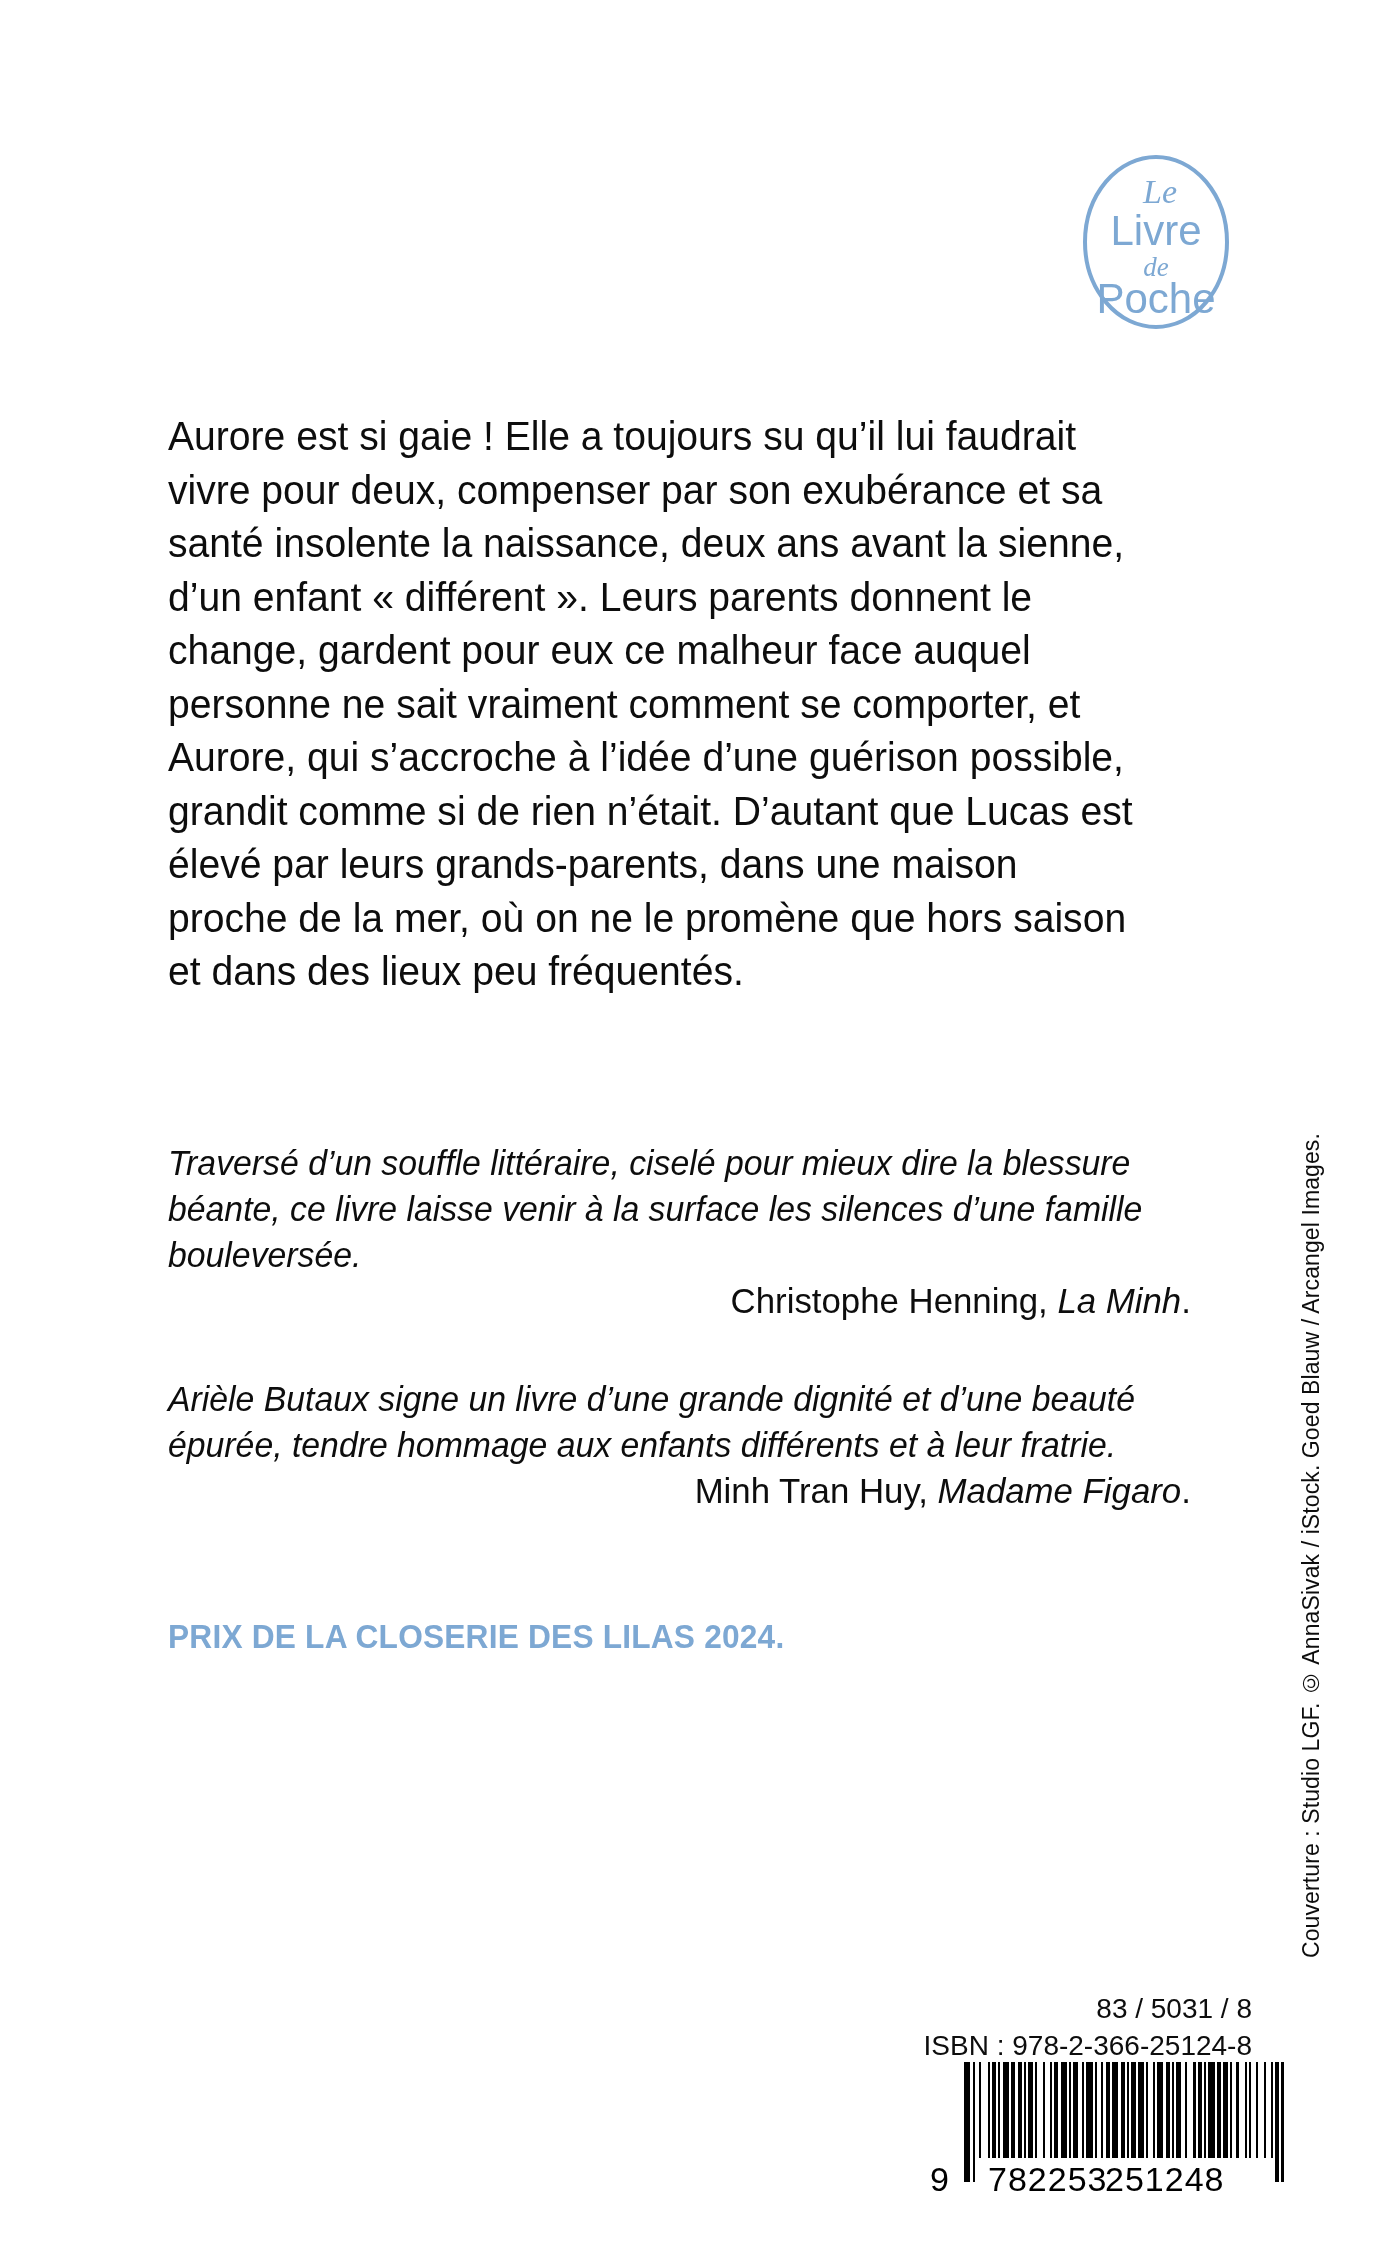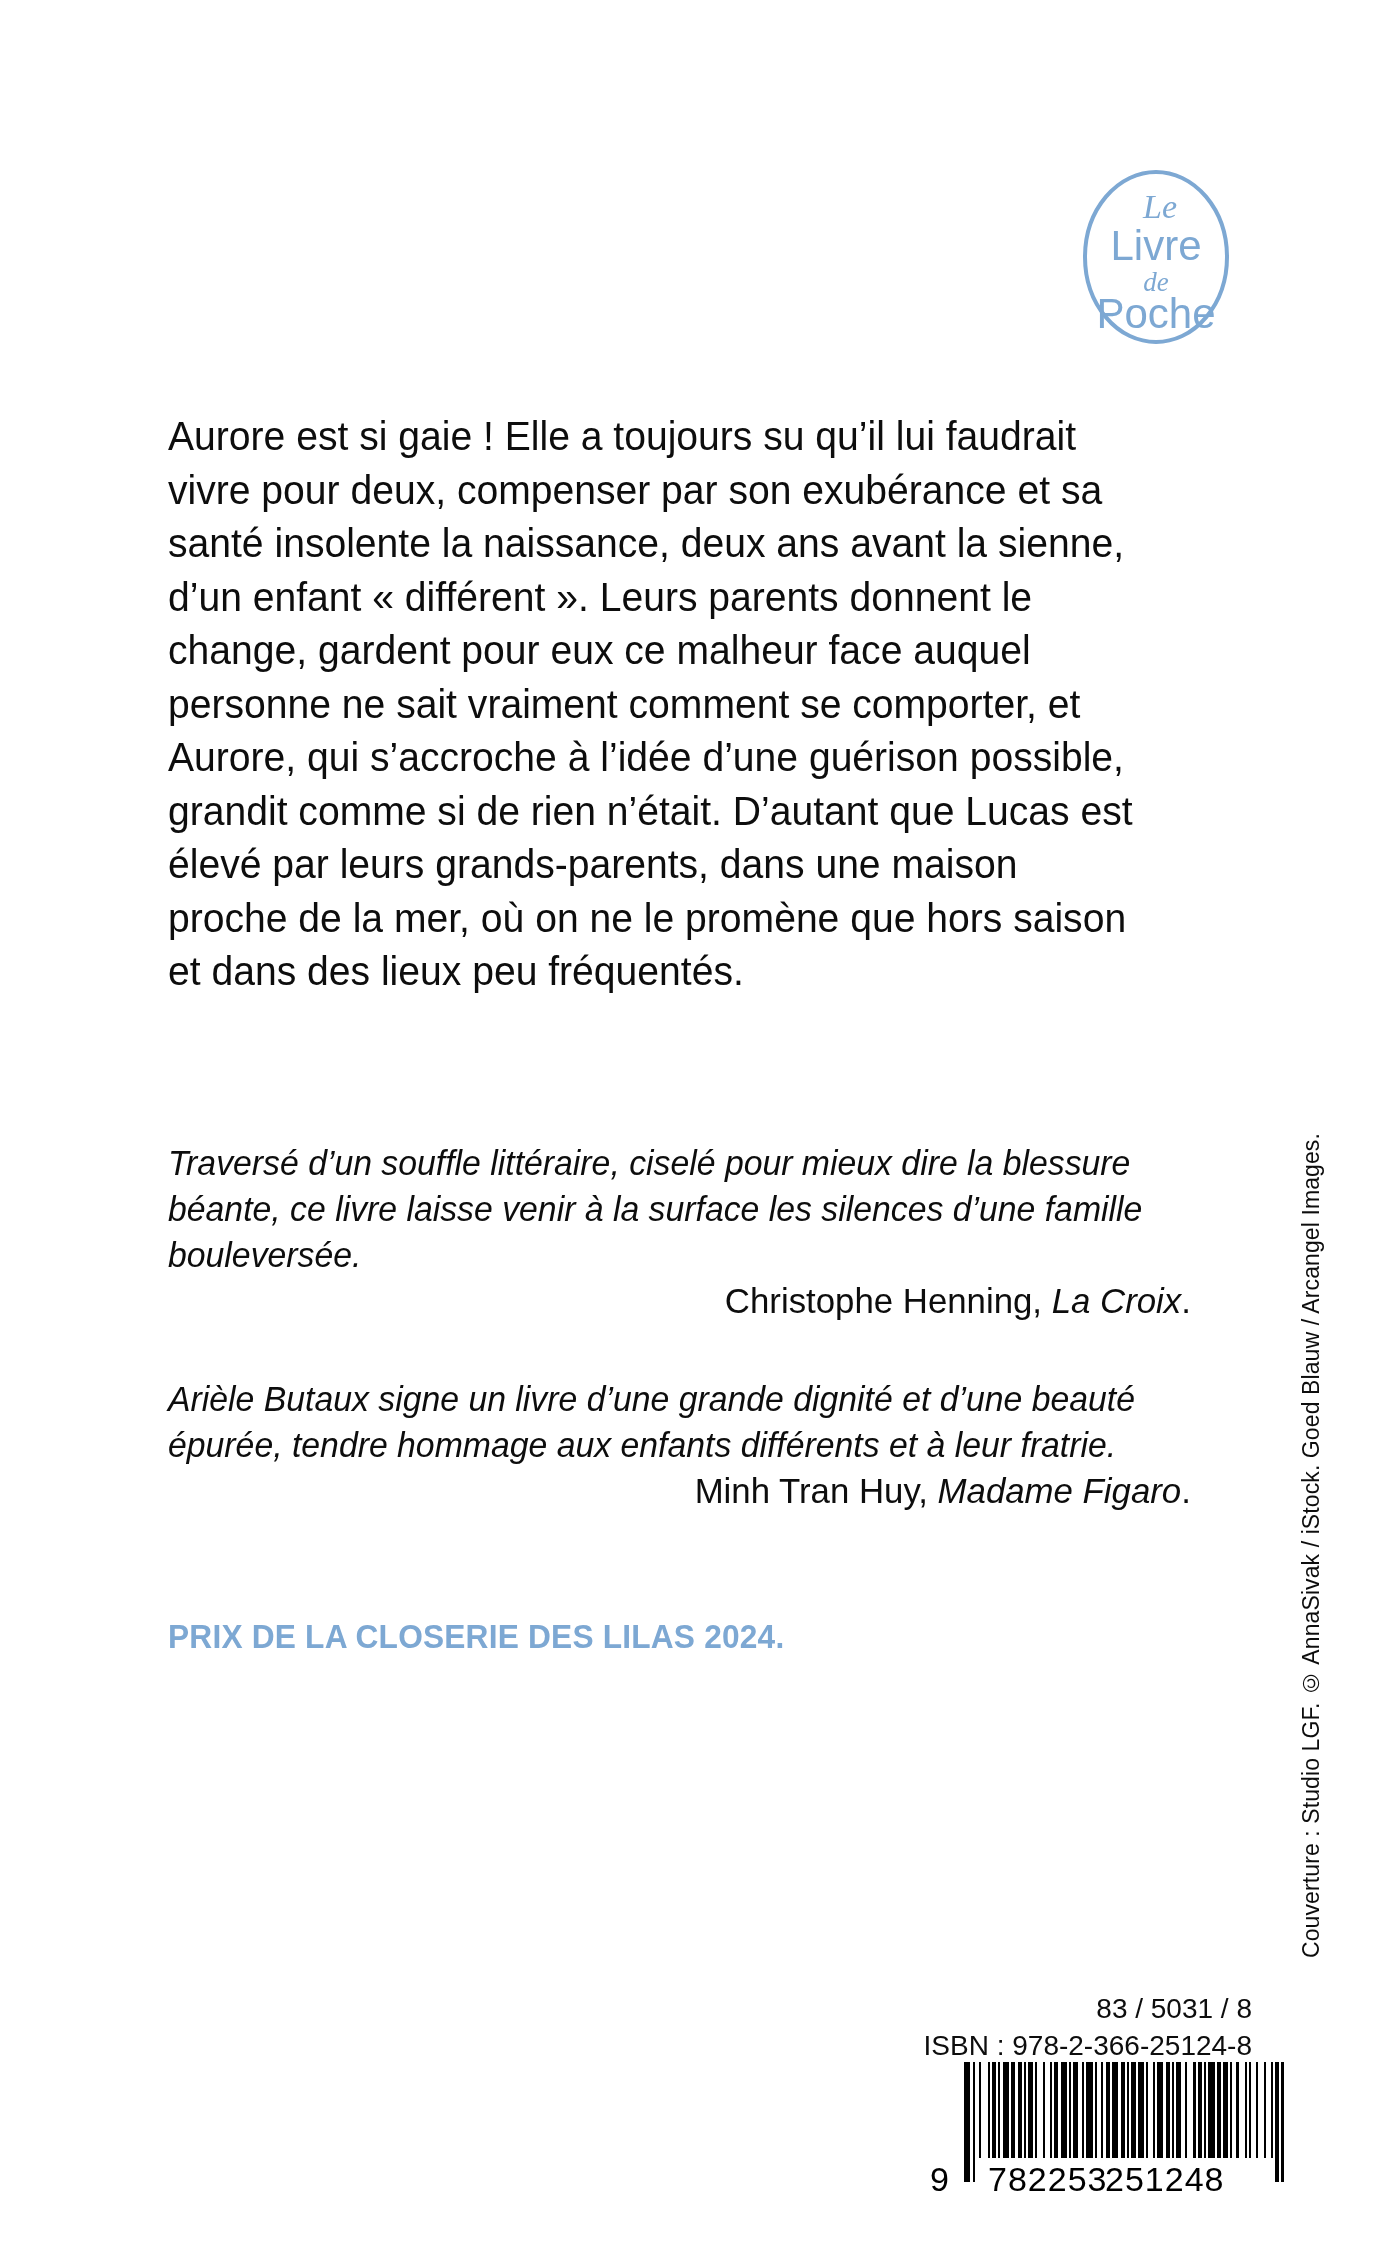--- a/index.html
+++ b/index.html
@@ -50,21 +50,21 @@
     margin: 4px 0 0 0;
     transform: scaleX(0.93);
     transform-origin: left center;
     white-space: nowrap;
   }
 
   
   .logo {
     position: absolute;
     left: 1080px;
-    top: 168px;
+    top: 153px;
     width: 152px;
     height: 178px;
   }
   .logo svg { display: block; width: 100%; height: 100%; }
 
   
   .blurb {
     position: absolute;
     left: 168px;
     top: 410px;
@@ -211,21 +211,21 @@
   </div>
 
   <div class="blurb">
     <p>Aurore est si gaie ! Elle a toujours su qu’il lui faudrait vivre pour deux, compenser par son exubérance et sa santé insolente la naissance, deux ans avant la sienne, d’un enfant « différent ». Leurs parents donnent le change, gardent pour eux ce malheur face auquel personne ne sait vraiment comment se comporter, et Aurore, qui s’accroche à l’idée d’une guérison possible, grandit comme si de rien n’était. D’autant que Lucas est élevé par leurs grands-parents, dans une maison proche de la mer, où on ne le promène que hors saison et dans des lieux peu fréquentés.</p>
   </div>
 
   <div class="quotes">
 
     <div class="quote-block">
       <p class="quote-text">Traversé d’un souffle littéraire, ciselé pour mieux dire la blessure béante, ce livre laisse venir à la surface les silences d’une famille bouleversée.</p>
-      <p class="quote-source"><span>Christophe Henning, </span><em>La Croix</em><span>.</span></p>
+      <p class="quote-source"><span>Christophe Henning, </span><em>La Minh</em><span>.</span></p>
     </div>
 
     <div class="quote-block">
       <p class="quote-text">Arièle Butaux signe un livre d’une grande dignité et d’une beauté épurée, tendre hommage aux enfants différents et à leur fratrie.</p>
       <p class="quote-source"><span>Minh Tran Huy, </span><em>Madame Figaro</em><span>.</span></p>
     </div>
 
   </div>
 
   <div class="prize">PRIX DE LA CLOSERIE DES LILAS 2024.</div>

